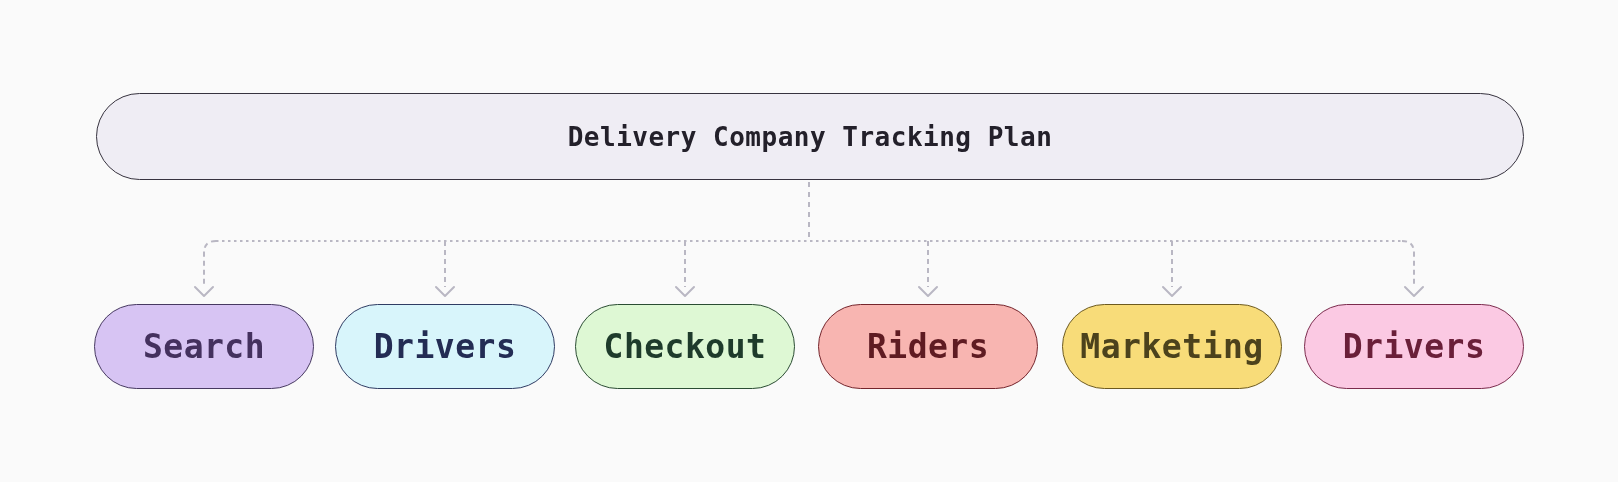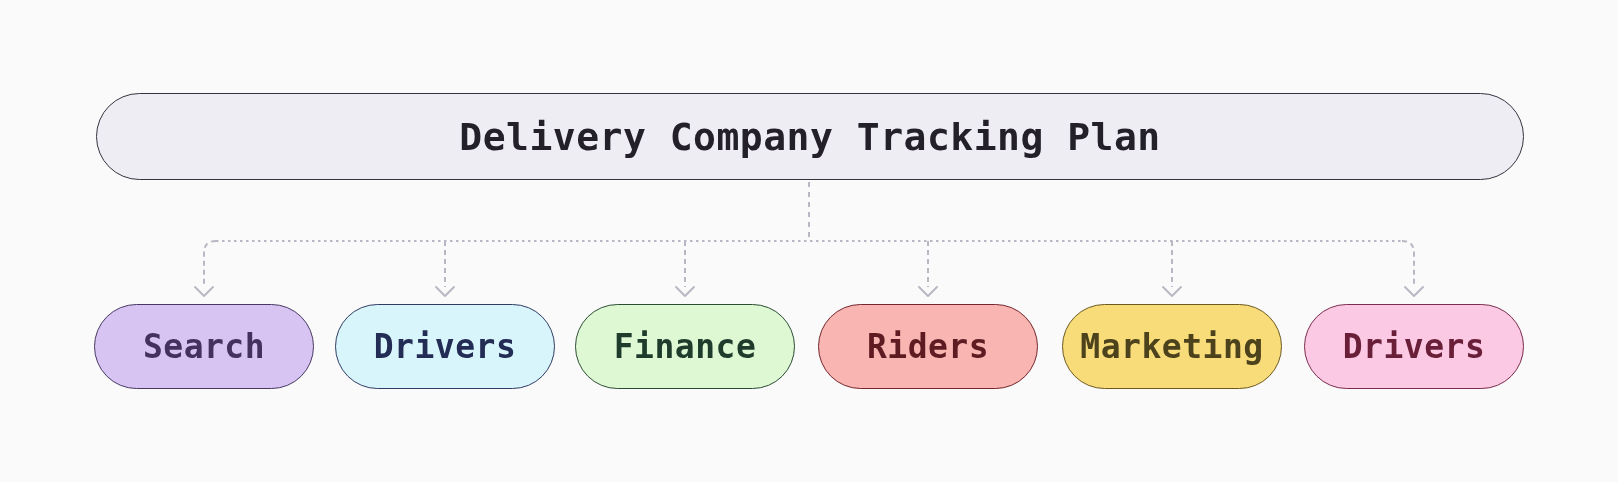--- a/index.html
+++ b/index.html
@@ -26,21 +26,21 @@
     justify-content: center;
     box-sizing: border-box;
     border-style: solid;
     border-width: 1.5px;
     border-radius: 44px;
     white-space: nowrap;
   }
   .title-pill {
     left: 96px; top: 93px;
     width: 1428px; height: 87px;
-    font-size: 38px;
+    font-size: 26px;
     font-weight: 700;
     letter-spacing: 0.5px;
   }
   .node {
     top: 304px;
     width: 220px; height: 85px;
     font-size: 33px;
     font-weight: 700;
     letter-spacing: 0.5px;
   }
@@ -83,21 +83,21 @@
     <span>Delivery Company Tracking Plan</span>
   </div>
 
   <div class="pill node n0" style="background: rgb(215, 196, 243); border-color: rgb(71, 57, 97); color: rgb(68, 49, 94);">
     <span>Search</span>
   </div>
   <div class="pill node n1" style="background: rgb(216, 245, 251); border-color: rgb(47, 60, 99); color: rgb(35, 44, 84);">
     <span>Drivers</span>
   </div>
   <div class="pill node n2" style="background: rgb(222, 248, 212); border-color: rgb(43, 77, 51); color: rgb(30, 59, 43);">
-    <span>Finance</span>
+    <span>Checkout</span>
   </div>
   <div class="pill node n4" style="background: rgb(248, 220, 121); border-color: rgb(109, 90, 31); color: rgb(76, 66, 28);">
     <span>Marketing</span>
   </div>
   <div class="pill node n3" style="background: rgb(248, 181, 177); border-color: rgb(117, 37, 44); color: rgb(95, 27, 34);">
     <span>Riders</span>
   </div>
   <div class="pill node n5" style="background: rgb(251, 201, 227); border-color: rgb(123, 43, 77); color: rgb(106, 31, 57);">
     <span>Drivers</span>
   </div>

